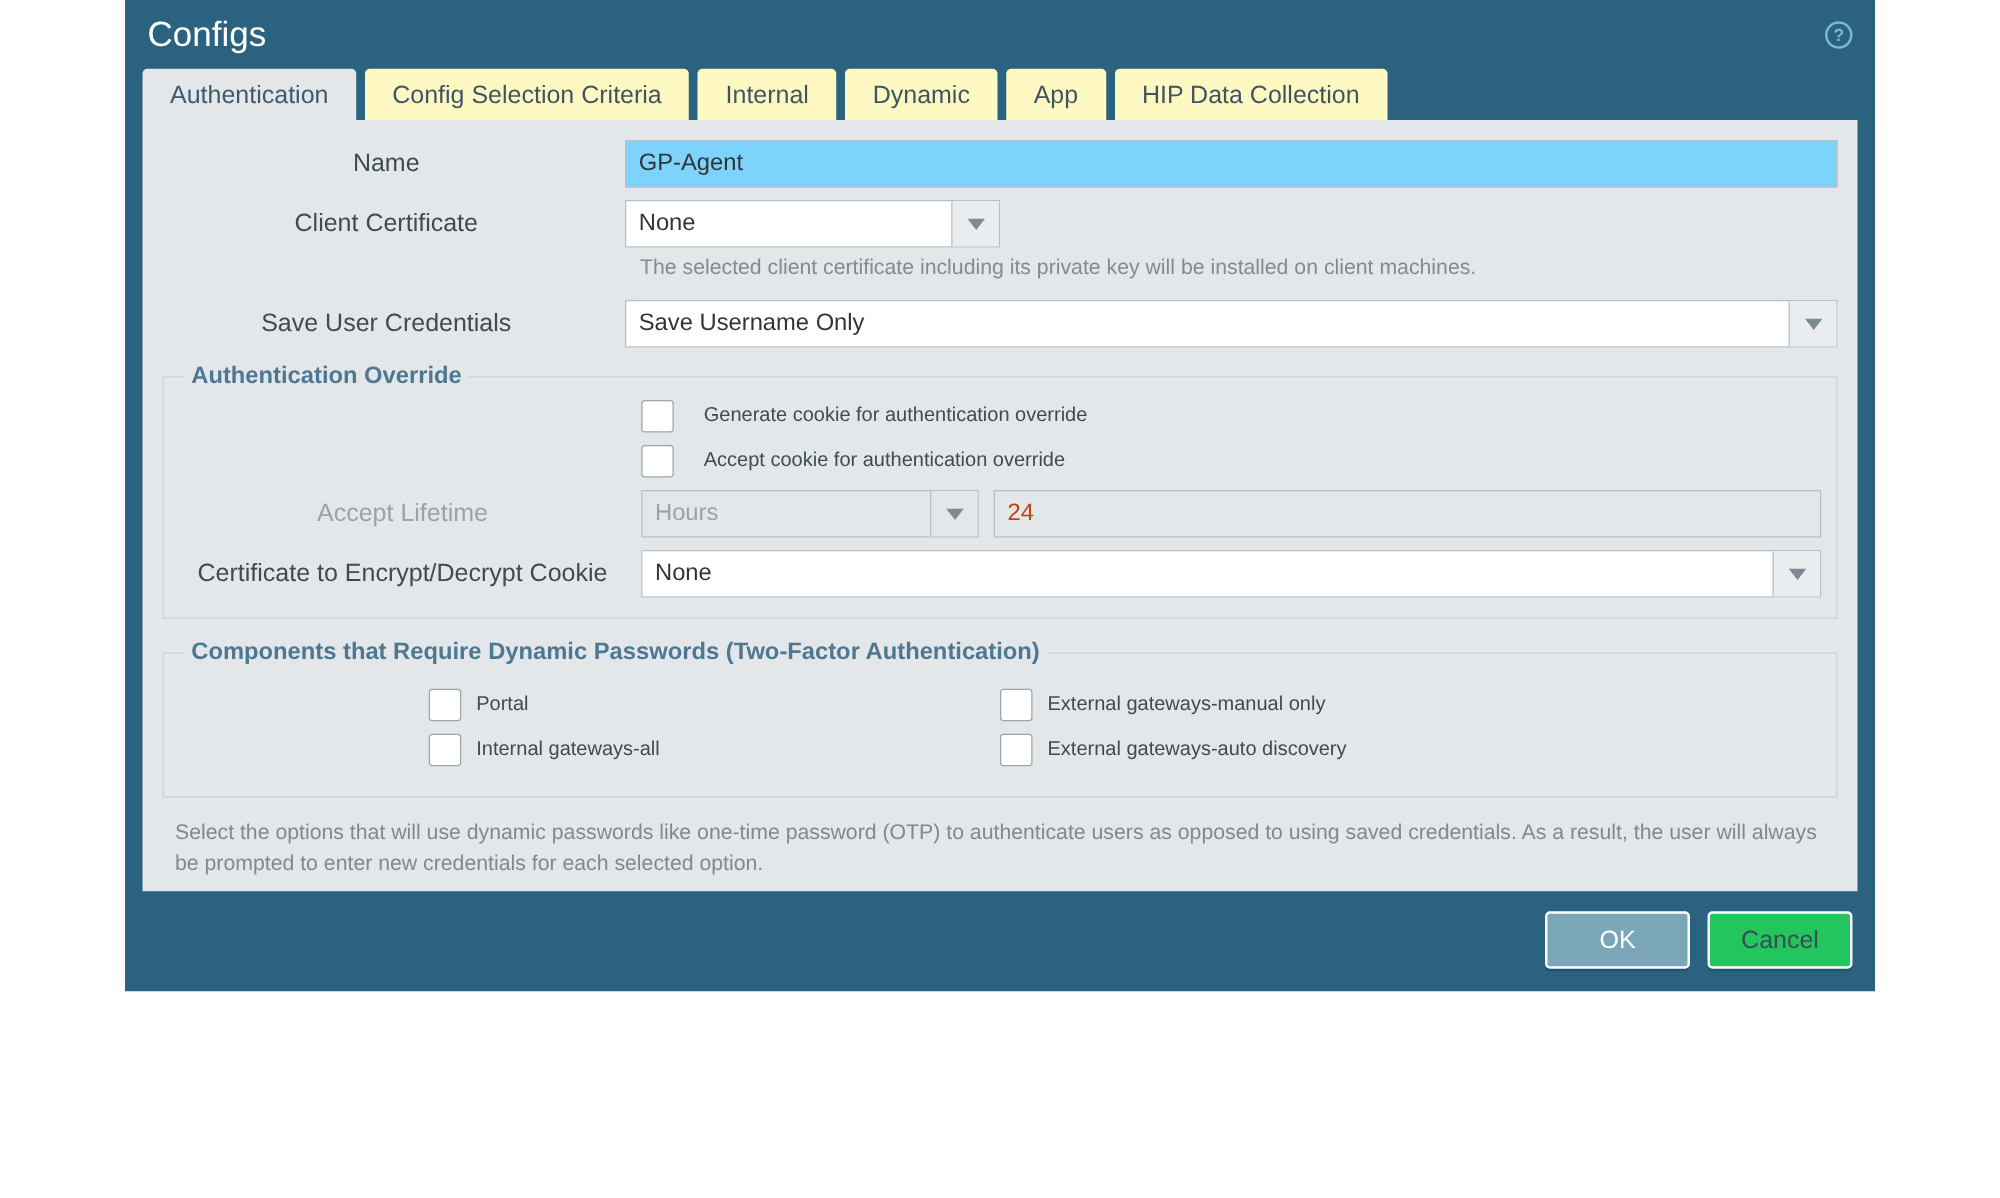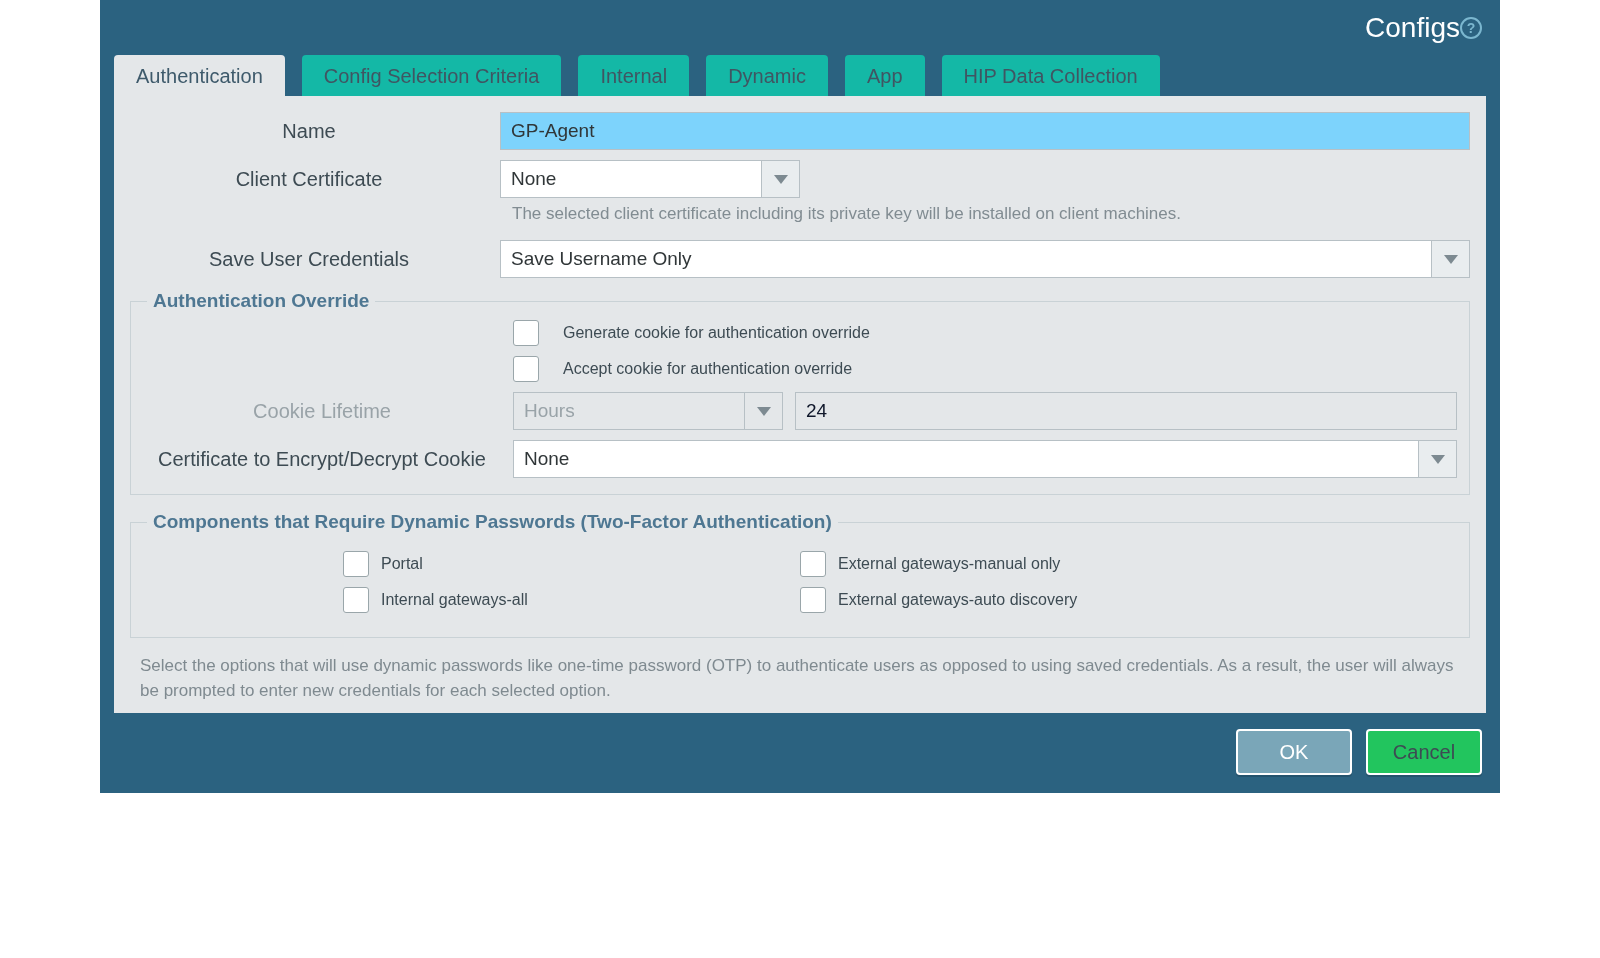--- a/index.html
+++ b/index.html
@@ -1,22 +1,22 @@
 <!DOCTYPE html>
 <html><head>
 <meta charset="utf-8">
 <style>
   * { box-sizing: border-box; }
   html, body { margin:0; padding:0; height:100%; font-family:"Helvetica Neue",Arial,sans-serif; background:#fff; }
   .dialog { width:1400px; margin:0 auto; background:#2b6280; position:relative; padding-bottom:18px; }
   .dialog-header { display:flex; align-items:center; height:55px; padding:0 18px; }
-  .dialog-title { color:#fff; font-size:28px; font-weight:400; flex:1;text-align:right; }
+  .dialog-title { color:#fff; font-size:28px; font-weight:400; flex:1; }
   .help-icon { width:22px; height:22px; border:2px solid #7bb7cf; border-radius:50%; display:flex; align-items:center; justify-content:center; color:#7bb7cf; font-size:14px; font-weight:bold; cursor:pointer; }
-  .tabs { display:flex; gap:17px; padding:0 14px; }
-  .tab { background:#14b8a6; color:#405562; font-size:20px; padding:10px 22px 8px 22px; border-top-left-radius:4px; border-top-right-radius:4px; cursor:pointer; white-space:nowrap; }
+  .tabs { display:flex; gap:7px; padding:0 14px; }
+  .tab { background:#fef9c3; color:#405562; font-size:20px; padding:10px 22px 8px 22px; border-top-left-radius:4px; border-top-right-radius:4px; cursor:pointer; white-space:nowrap; }
   .tab.active { background:#e4e7e9; color:#3e5a6b; }
   .panel { background:#e4e7e9; margin:0 14px; padding:16px 16px 10px 16px; }
   .row { display:flex; align-items:center; margin-bottom:10px; }
   .label { width:370px; text-align:center; padding-right:12px; color:#3d4b53; font-size:20px; }
   .label.disabled { color:#99a3a8; }
   .field { flex:1; display:flex; align-items:center; gap:12px; }
   input.text-input { height:38px; border:1px solid #b7c0c5; background:#7dd3fc; padding:0 10px; font-size:19px; color:#303638; width:100%; }
   .select { height:38px; border:1px solid #b7c0c5; background:#fff; display:flex; align-items:center; width:100%; position:relative; }
   .select.disabled { background:#e4e7e9; }
   .select-text { flex:1; padding:0 10px; font-size:19px; color:#303638; }
@@ -31,21 +31,21 @@
   .cb-text { font-size:16px; color:#3d4b53; vertical-align:middle; }
   .two-col { display:flex; }
   .col { flex:1; }
   .cb-row { display:flex; align-items:center; margin:10px 0 10px 200px; }
   .col2 .cb-row { margin-left:0; }
   .desc { color:#7f8a90; font-size:17px; line-height:1.45; margin:6px 10px 0 10px; }
   .footer { display:flex; justify-content:flex-end; gap:14px; padding:16px 18px 0 18px; }
   .btn { min-width:116px; height:46px; border-radius:4px; border:2px solid #fff; font-size:20px; cursor:pointer; display:flex; align-items:center; justify-content:center; box-shadow:0 2px 0 rgba(0,0,0,.15); }
   .btn-primary { background:#7aa6b8; color:#fff; }
   .btn-secondary { background:#22c55e; color:#3d4b53; }
-  input.num-input { height:38px; border:1px solid #b7c0c5; background:#e4e7e9; padding:0 10px; font-size:19px; color:#0f172a; width:100%; }
+  input.num-input { height:38px; border:1px solid #b7c0c5; background:#e4e7e9; padding:0 10px; font-size:19px; color:#c2410c; width:100%; }
 </style>
 </head>
 <body>
 
 <div class="dialog">
   <div class="dialog-header">
     <div class="dialog-title">Configs</div>
     <div class="help-icon">?</div>
   </div>
 
@@ -105,21 +105,21 @@
 
       <div class="row">
         <div class="label"></div>
         <div class="field">
           <span class="cb"></span>
           <span class="cb-text">Accept cookie for authentication override</span>
         </div>
       </div>
 
       <div class="row">
-        <div class="label disabled">Cookie Lifetime</div>
+        <div class="label disabled">Accept Lifetime</div>
         <div class="field">
           <div class="select disabled" style="width:270px;flex:0 0 270px">
             <div class="select-text">Hours</div>
             <div class="select-btn">
                 <div class="tri-down"></div>
               </div>
           </div>
           <input class="num-input" type="text" readonly="" value="24" style="">
         </div>
       </div>

